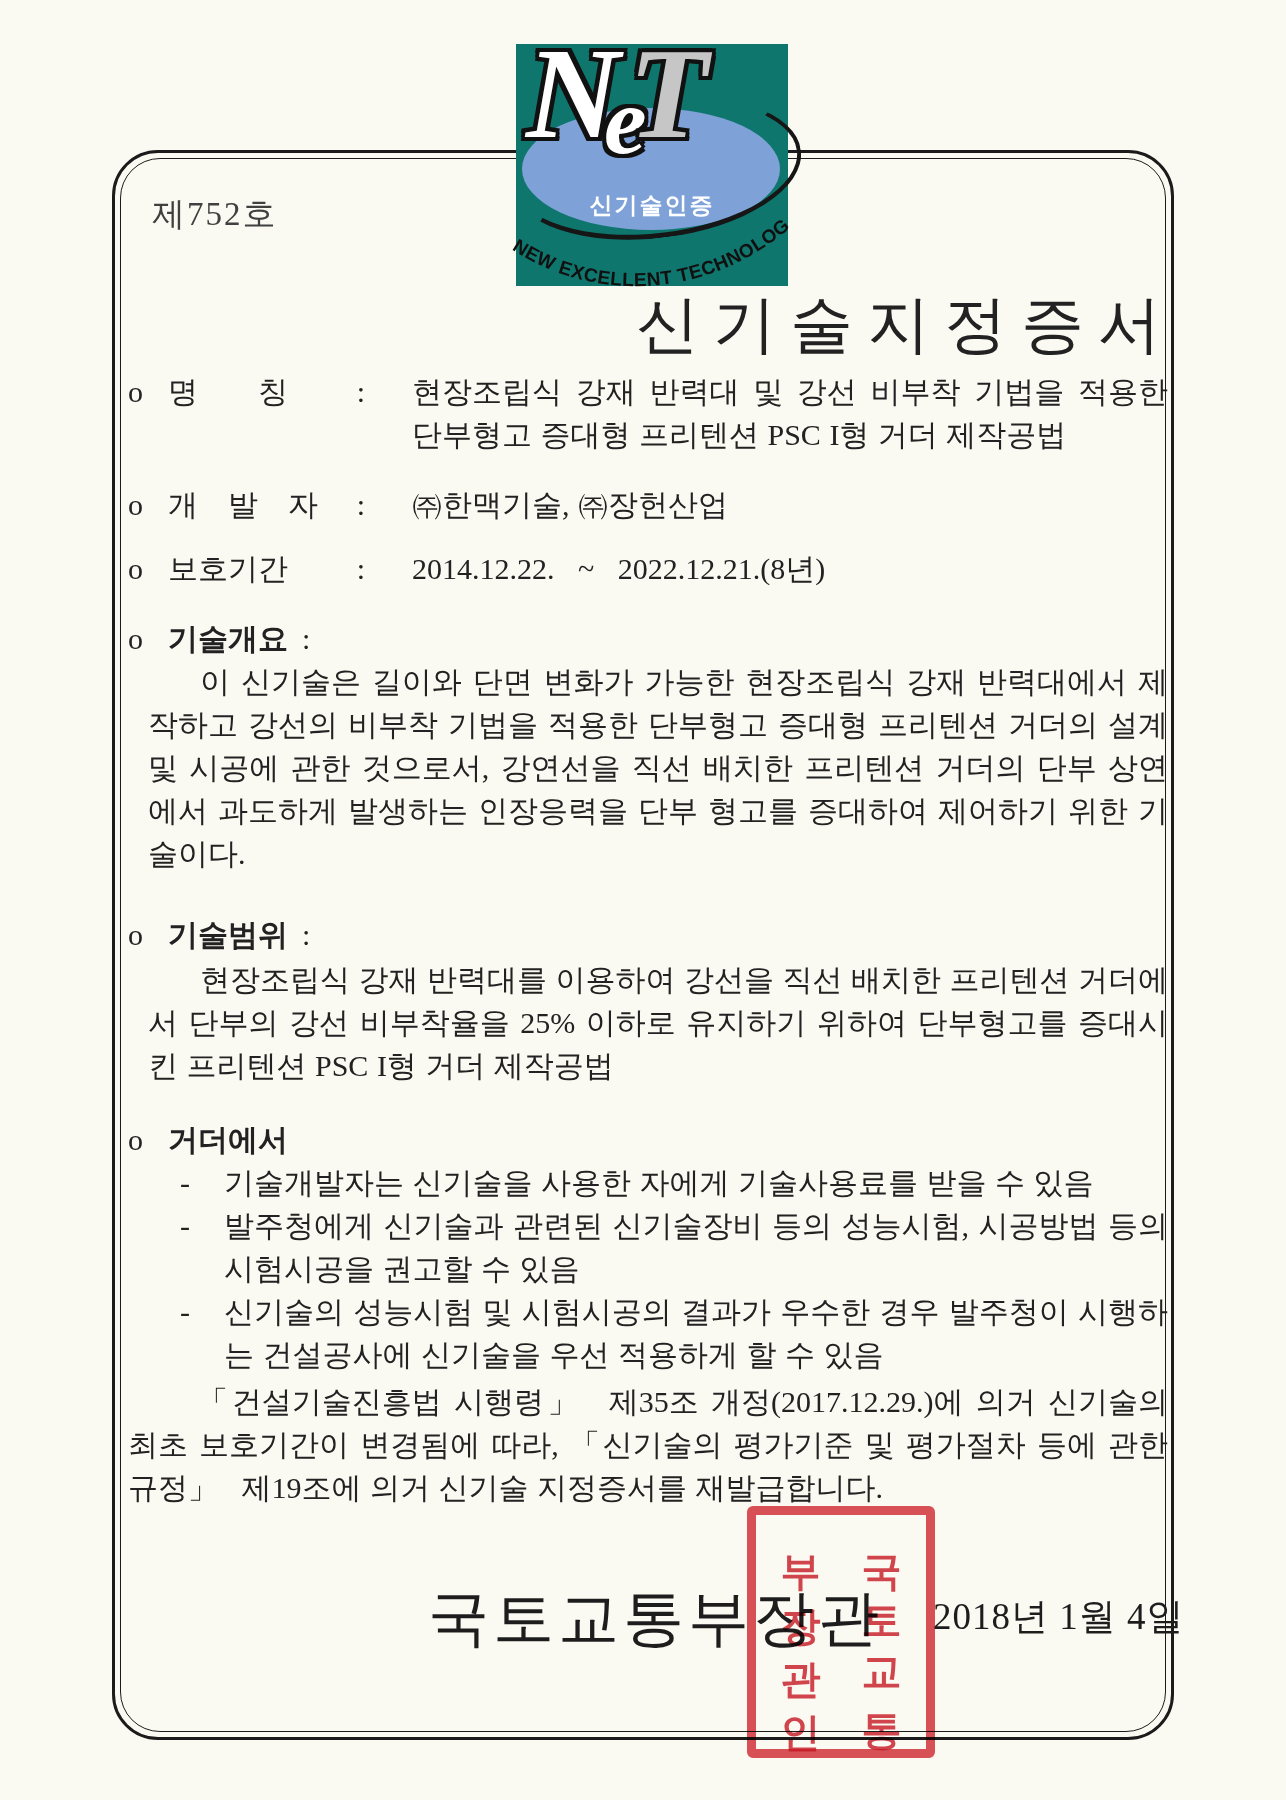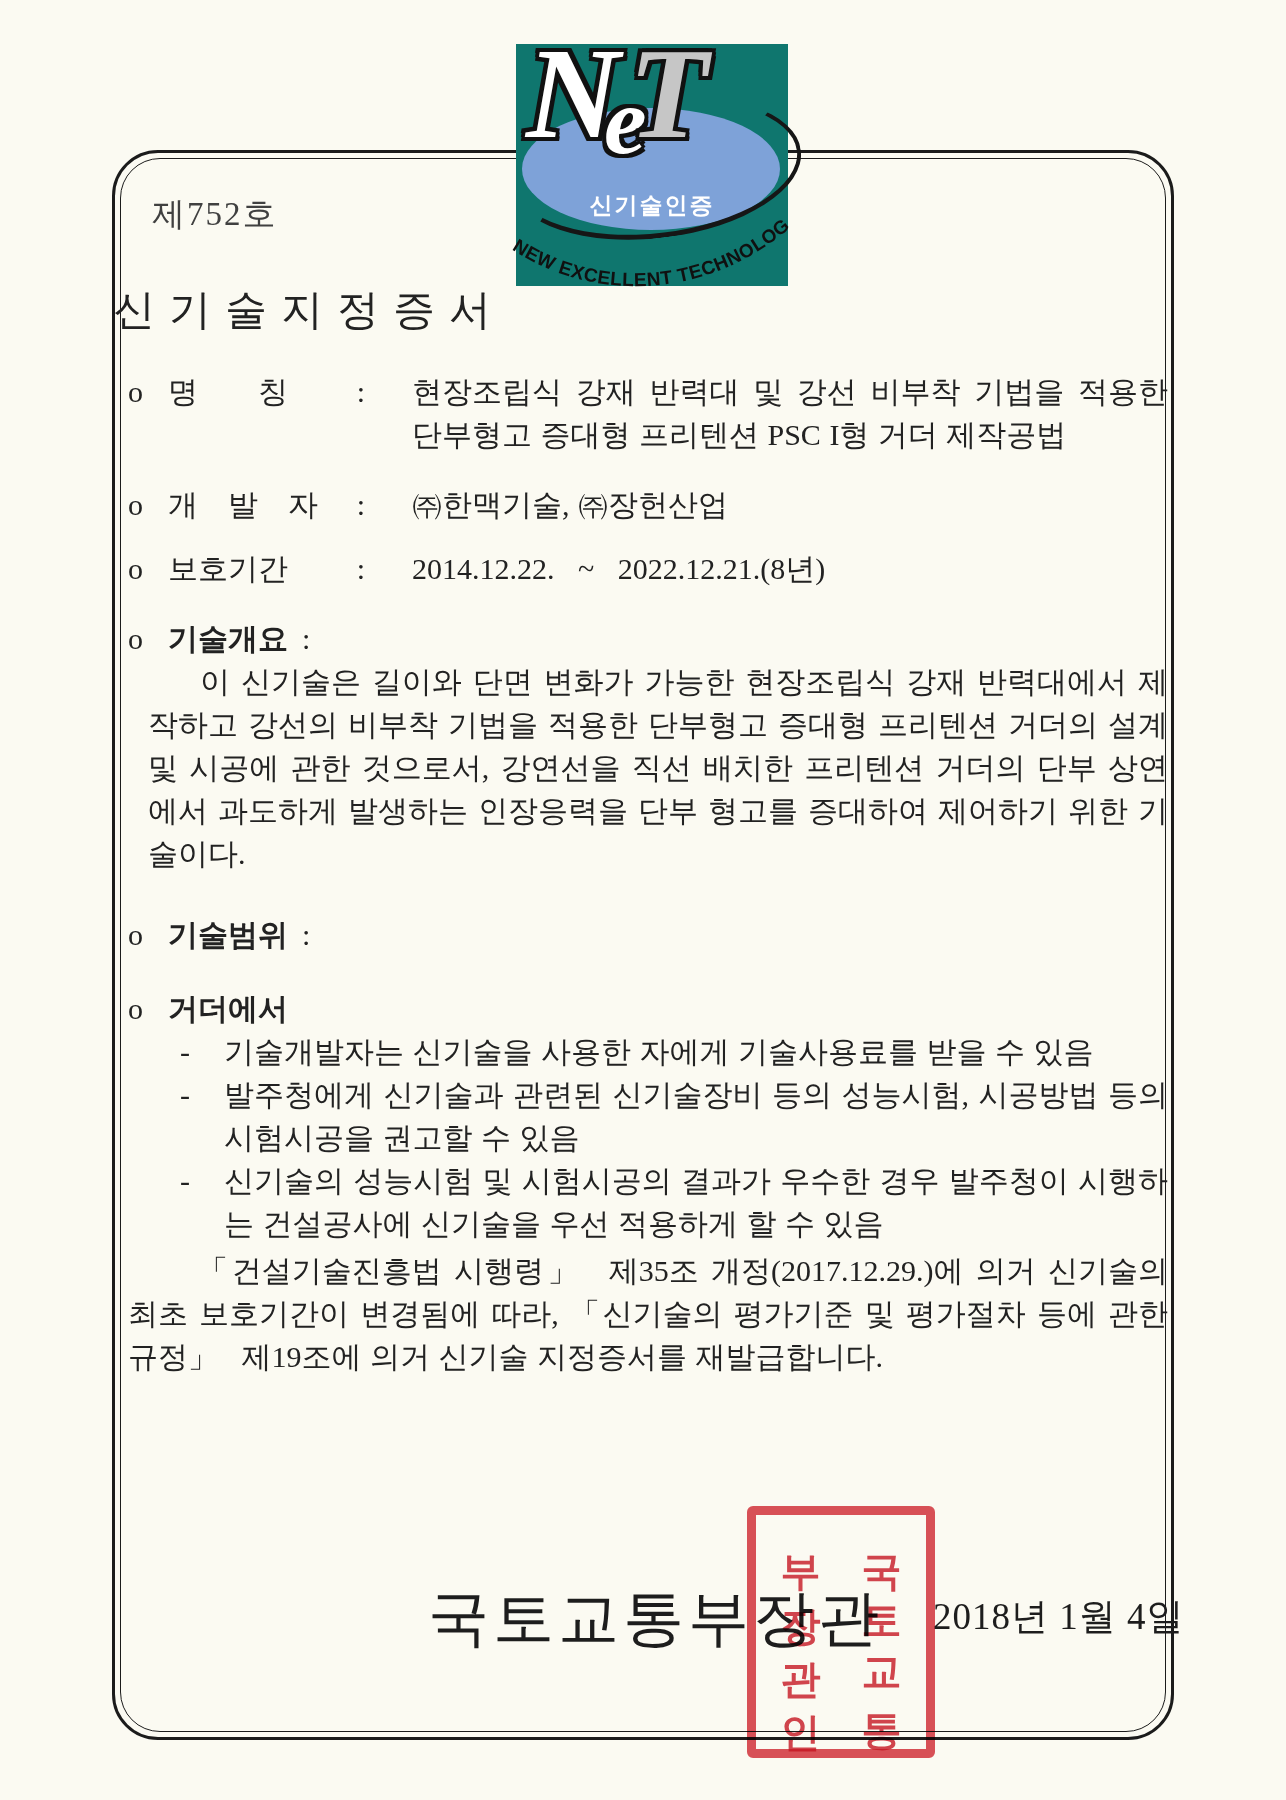--- a/index.html
+++ b/index.html
@@ -57,21 +57,21 @@
     font-weight:bold; font-size:23px; letter-spacing:2px;
   }
   .logo-tagline { position:absolute; left:-10px; top:180px; z-index:5; overflow:visible; }
   .logo-tagline text {
     font-family:"Liberation Sans","DejaVu Sans",sans-serif;
     font-weight:bold; font-size:19px; letter-spacing:0.5px; fill:#101010;
   }
   
   .title {
     position:absolute; left:113px; width:1062px; top:282px; z-index:2;
-    text-align:left; font-size:42px; letter-spacing:14px; color:#222;
+    text-align:right; font-size:63px; letter-spacing:14px; color:#222;padding-left:43px;
   }
   
   .body {
     position:absolute; left:128px; top:370px; width:1040px; z-index:2;
     font-size:30px; line-height:43px; color:#222; word-spacing:1px;
   }
   .row { display:flex; align-items:flex-start; }
   .bullet { width:40px; flex:none; }
   .flabel { width:178px; flex:none; }
   .fcolon { width:30px; flex:none; text-align:center; }
@@ -165,20 +165,21 @@
       <span class="hlabel">기술개요</span>
       <span class="hcolon">:</span>
     </div>
     <div class="para">이 신기술은 길이와 단면 변화가 가능한 현장조립식 강재 반력대에서 제작하고 강선의 비부착 기법을 적용한 단부​형고 증대형 프리텐션 거더의 설계 및 시공에 관한 것으로서, 강연선을 직선 배치한 프리텐션 거더의 단부 상연에서 과도하게 발생하는 인장응력을 단부 형고를 증대하여 제어하기 위한 기술이다.</div>
 
     <div class="row m-sch">
       <span class="bullet">o</span>
       <span class="hlabel">기술범위</span>
       <span class="hcolon">:</span>
     </div>
+    <div class="para m-scp">현장조립식 강재 반력대를 이용하여 강선을 직선 배치한 프리텐션 거더에서 단부의 강선 비부착율을 25% 이하로 유지하기 위하여 단부​형고를 증대시킨 프리텐션 PSC I형 거더 제작공법</div>
 
     <div class="row m-prh">
       <span class="bullet">o</span>
       <span class="hlabel">거더에서</span>
     </div>
     <div class="prot-item">
       <span class="pdash">-</span>
       <span class="ptext">기술개발자는 신기술을 사용한 자에게 기술사용료를 받을 수 있음</span>
     </div>
     <div class="prot-item">

